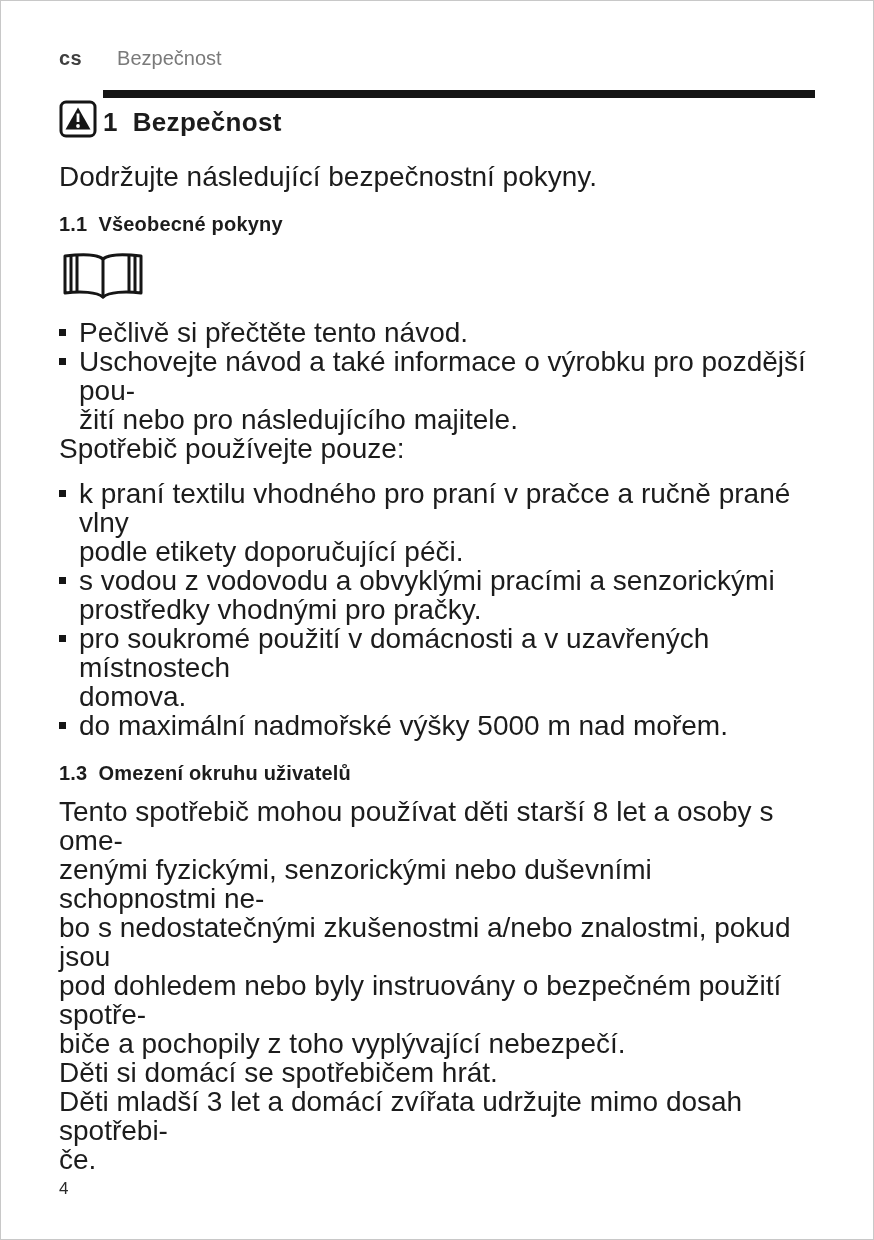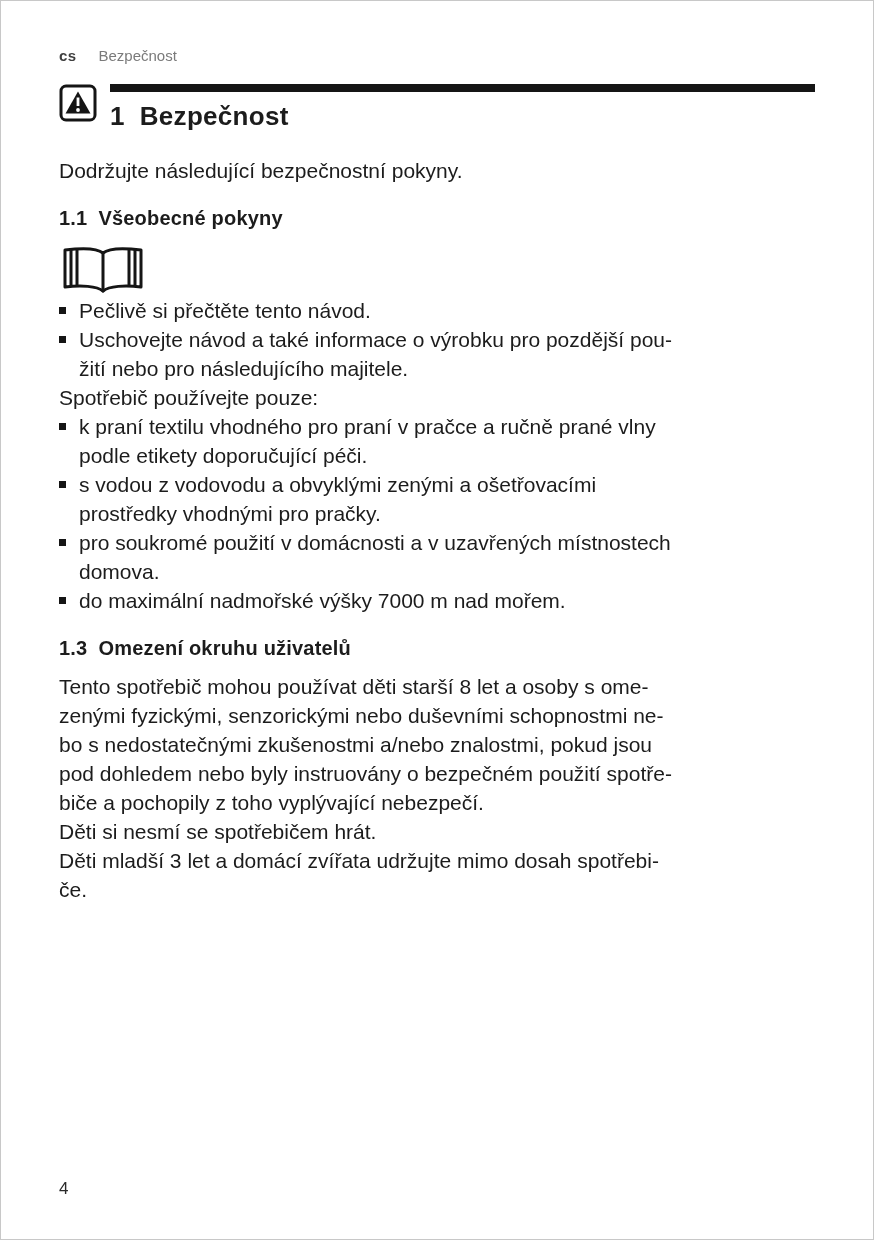--- a/index.html
+++ b/index.html
@@ -17,55 +17,55 @@
     background: #ffffff;
     border: 1px solid #c8c8c8;
     padding: 46px 58px 0 58px;
     overflow: hidden;
   }
 
   
   .page-header {
     display: flex;
     align-items: baseline;
-    gap: 22px;
-    font-size: 15px;
+    gap: 35px;
+    font-size: 20px;
   }
   .lang { font-weight: 700; color: #3f3f3f; letter-spacing: .4px; }
   .running-title { color: #7a7a7a; }
 
   
-  .chapter-head { display: flex; gap: 13px; margin-top: 20px; }
+  .chapter-head { display: flex; gap: 6px; margin-top: 20px; align-items: flex-end; }
   .warn-box { flex: 0 0 auto; line-height: 0; }
   .chapter-right { flex: 1; min-width: 0; }
   .rule { height: 8px; background: #151515; }
   h1 {
     font-size: 26px;
     font-weight: 700;
     margin-top: 9px;
     letter-spacing: .3px;
   }
   h1 .num { margin-right: 15px; }
 
   
-  .body { font-size: 21px; line-height: 29px; }
+  .body { font-size: 28px; line-height: 29px; }
   .intro { margin-top: 24px; }
   .lead  { }
 
   h2 {
     font-size: 20px;
     font-weight: 700;
     margin-top: 22px;
     letter-spacing: .2px;
   }
   h2 .num { margin-right: 11px; }
 
   .book { margin-top: 12px; margin-left: -2px; line-height: 0; }
 
-  ul.bullets { list-style: none; margin-top: 0; }
+  ul.bullets { list-style: none; margin-top: 16px; }
   li.bullet { display: flex; gap: 13px; }
   .sq {
     flex: 0 0 auto;
     width: 7px; height: 7px;
     background: #151515;
     margin-top: 11px;
   }
   .btext { white-space: pre-line; flex: 1; min-width: 0; }
 
   .paras { margin-top: 12px; }
@@ -137,42 +137,42 @@
   <p class="body lead">Spotřebič používejte pouze:</p>
 
   <ul class="bullets">
     <li class="bullet body">
       <span class="sq"></span>
       <span class="btext">k praní textilu vhodného pro praní v pračce a ručně prané vlny
 podle etikety doporučující péči.</span>
     </li>
     <li class="bullet body">
       <span class="sq"></span>
-      <span class="btext">s vodou z vodovodu a obvyklými zenými a ošetřovacími
+      <span class="btext">s vodou z vodovodu a obvyklými pracími a senzorickými
 prostředky vhodnými pro pračky.</span>
     </li>
     <li class="bullet body">
       <span class="sq"></span>
       <span class="btext">pro soukromé použití v domácnosti a v uzavřených místnostech
 domova.</span>
     </li>
     <li class="bullet body">
       <span class="sq"></span>
-      <span class="btext">do maximální nadmořské výšky 7000 m nad mořem.</span>
+      <span class="btext">do maximální nadmořské výšky 5000 m nad mořem.</span>
     </li>
   </ul>
 
   <h2><span class="num">1.3</span><span>Omezení okruhu uživatelů</span></h2>
 
   <div class="body paras">
     <p>Tento spotřebič mohou používat děti starší 8 let a osoby s ome-
 zenými fyzickými, senzorickými nebo duševními schopnostmi ne-
 bo s nedostatečnými zkušenostmi a/nebo znalostmi, pokud jsou
 pod dohledem nebo byly instruovány o bezpečném použití spotře-
 biče a pochopily z toho vyplývající nebezpečí.</p>
-    <p>Děti si nesmí se spotřebičem hrát.</p>
+    <p>Děti si domácí se spotřebičem hrát.</p>
     <p>Děti mladší 3 let a domácí zvířata udržujte mimo dosah spotřebi-
 če.</p>
   </div>
 
   <span class="page-number">4</span>
 
 </div>
 
 </body></html>

